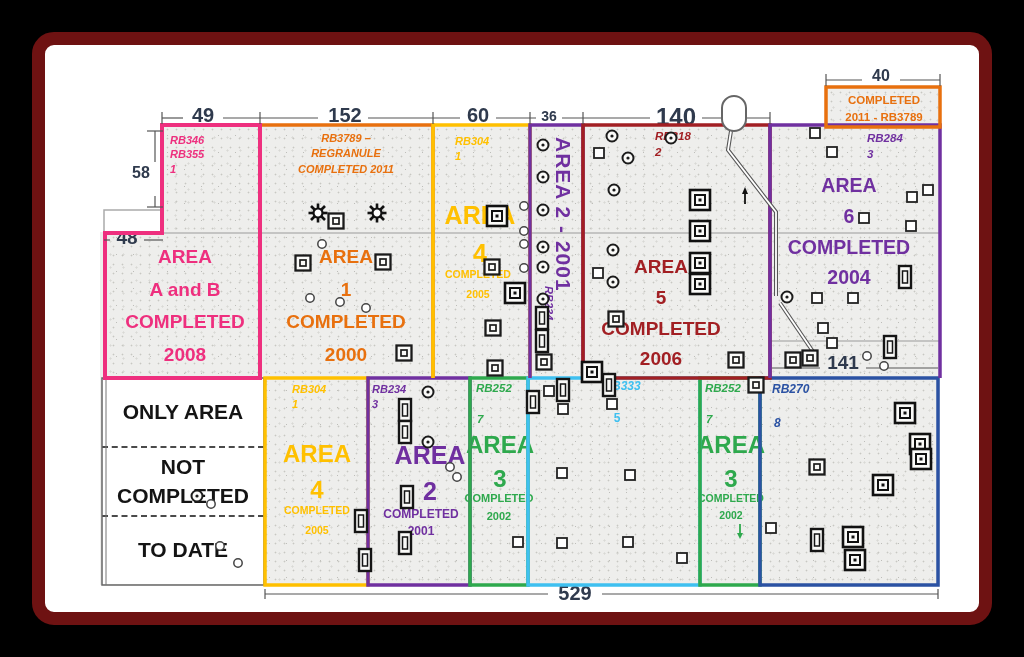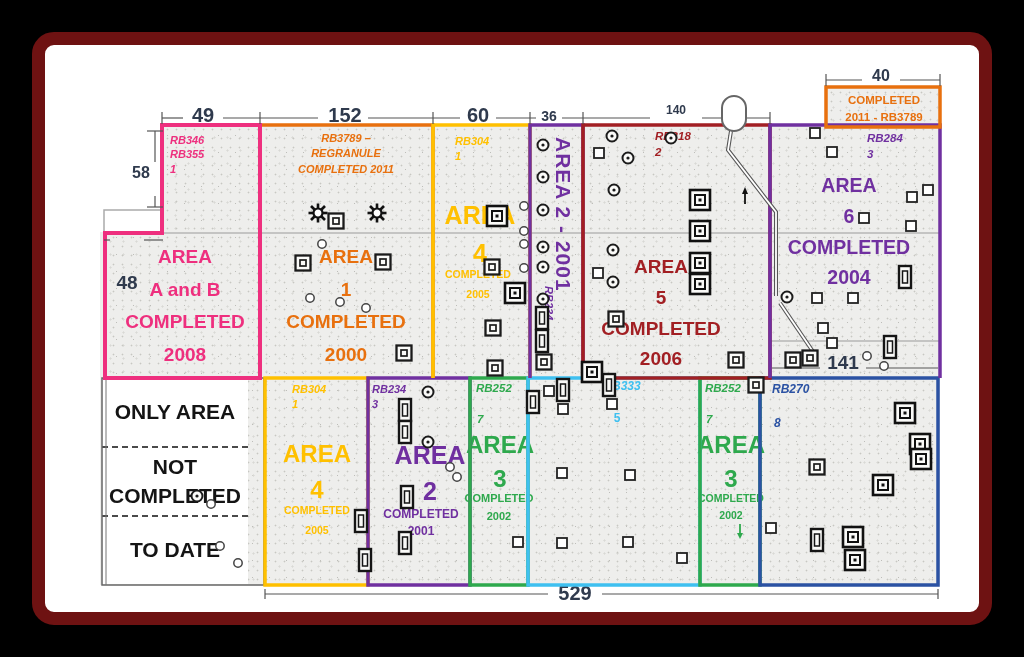--- a/index.html
+++ b/index.html
@@ -13,21 +13,21 @@
                         radial-gradient(circle,#d9d9d5 0.9px,transparent 1.2px),
                         radial-gradient(circle,#bdbdb9 0.7px,transparent 1px);
        background-size:9px 9px,13px 13px,17px 17px;
        background-position:0 0,4px 6px,8px 2px;}
   .white-notch{position:absolute;left:100px;top:125px;width:60px;height:107px;background:#fff;}
   .regran-box{position:absolute;left:827px;top:88px;width:112px;height:38px;
        background-color:#eeeeec;
        background-image:radial-gradient(circle,#c7c7c3 0.8px,transparent 1.1px),
                         radial-gradient(circle,#d9d9d5 0.9px,transparent 1.2px);
        background-size:9px 9px,13px 13px;}
-  .note-box{position:absolute;left:102px;top:379px;width:146px;height:205px;background:#fff;
+  .note-box{position:absolute;left:102px;top:379px;width:162px;height:205px;background:#fff;
        display:flex;flex-direction:column;}
   .note-row{flex:1;display:flex;align-items:center;justify-content:center;
        font-weight:bold;font-size:21px;color:#141414;text-align:center;white-space:pre-line;line-height:1.35;}
   .note-row.dash{border-bottom:2px dashed #4a4a4a;}
   .lbl{position:absolute;white-space:pre-line;text-align:center;transform:translateX(-50%);
        font-weight:bold;}
   .lbl-l{position:absolute;white-space:pre-line;text-align:left;font-weight:bold;}
   .it{font-style:italic;}
   .vert{position:absolute;writing-mode:vertical-rl;white-space:nowrap;font-weight:bold;}
   .dim{position:absolute;transform:translateX(-50%);font-weight:600;color:#2F3A4D;}
@@ -46,24 +46,24 @@
     <div class="note-row dash">ONLY AREA</div>
     <div class="note-row dash">NOT
 COMPLETED</div>
     <div class="note-row">TO DATE</div>
   </div>
 
   <div class="dim" style="left:203px;top:104px;font-size:20px;">49</div>
   <div class="dim" style="left:345px;top:104px;font-size:20px;">152</div>
   <div class="dim" style="left:478px;top:104px;font-size:20px;">60</div>
   <div class="dim" style="left:549px;top:108px;font-size:14px;">36</div>
-  <div class="dim" style="left:676px;top:103px;font-size:12px;">140</div>
+  <div class="dim" style="left:676px;top:103px;font-size:24px;">140</div>
   <div class="dim" style="left:881px;top:67px;font-size:16px;">40</div>
   <div class="dim" style="left:141px;top:164px;font-size:16px;">58</div>
-  <div class="dim" style="left:127px;top:227px;font-size:19px;margin-top:45px;">48</div>
+  <div class="dim" style="left:127px;top:227px;font-size:19px;">48</div>
   <div class="dim" style="left:843px;top:352px;font-size:19px;">141</div>
   <div class="dim" style="left:575px;top:582px;font-size:20px;">529</div>
 
   <div class="lbl-l it" style="left:170px;top:133px;font-size:11px;line-height:1.3;color:#EE2F7E;">RB346
 RB355
 1</div>
   <div class="lbl" style="left:185px;top:241px;font-size:19px;line-height:1.72;color:#EE2F7E;">AREA
 A and B
 COMPLETED
 2008</div>

